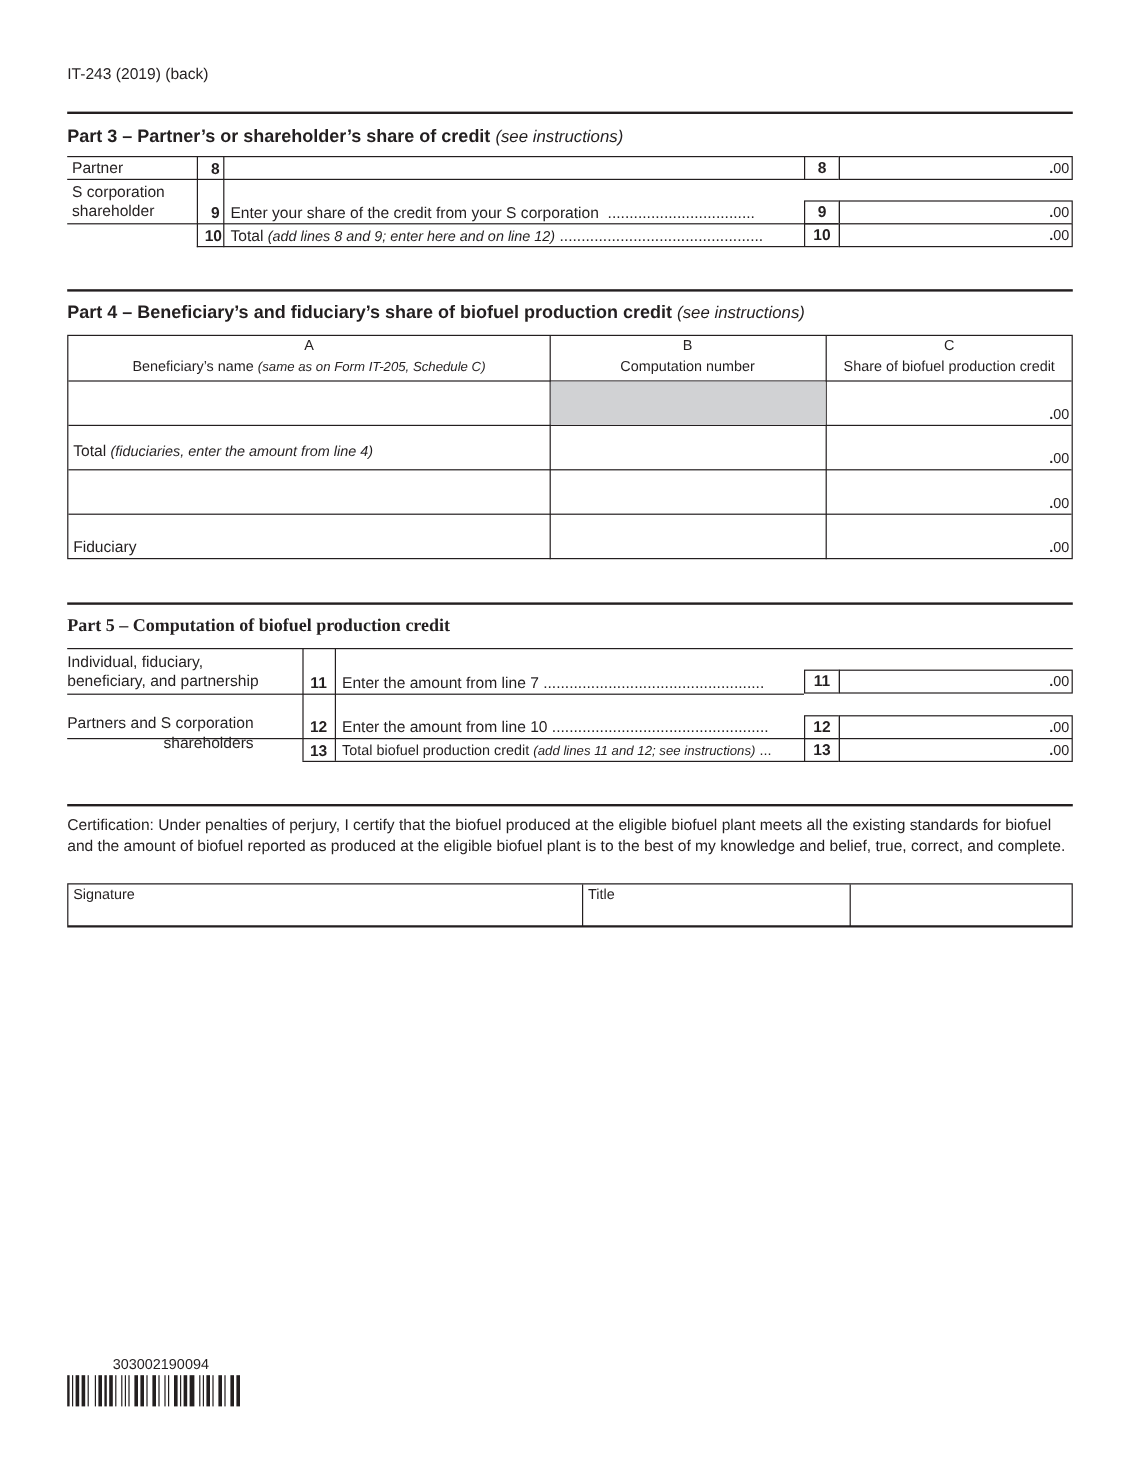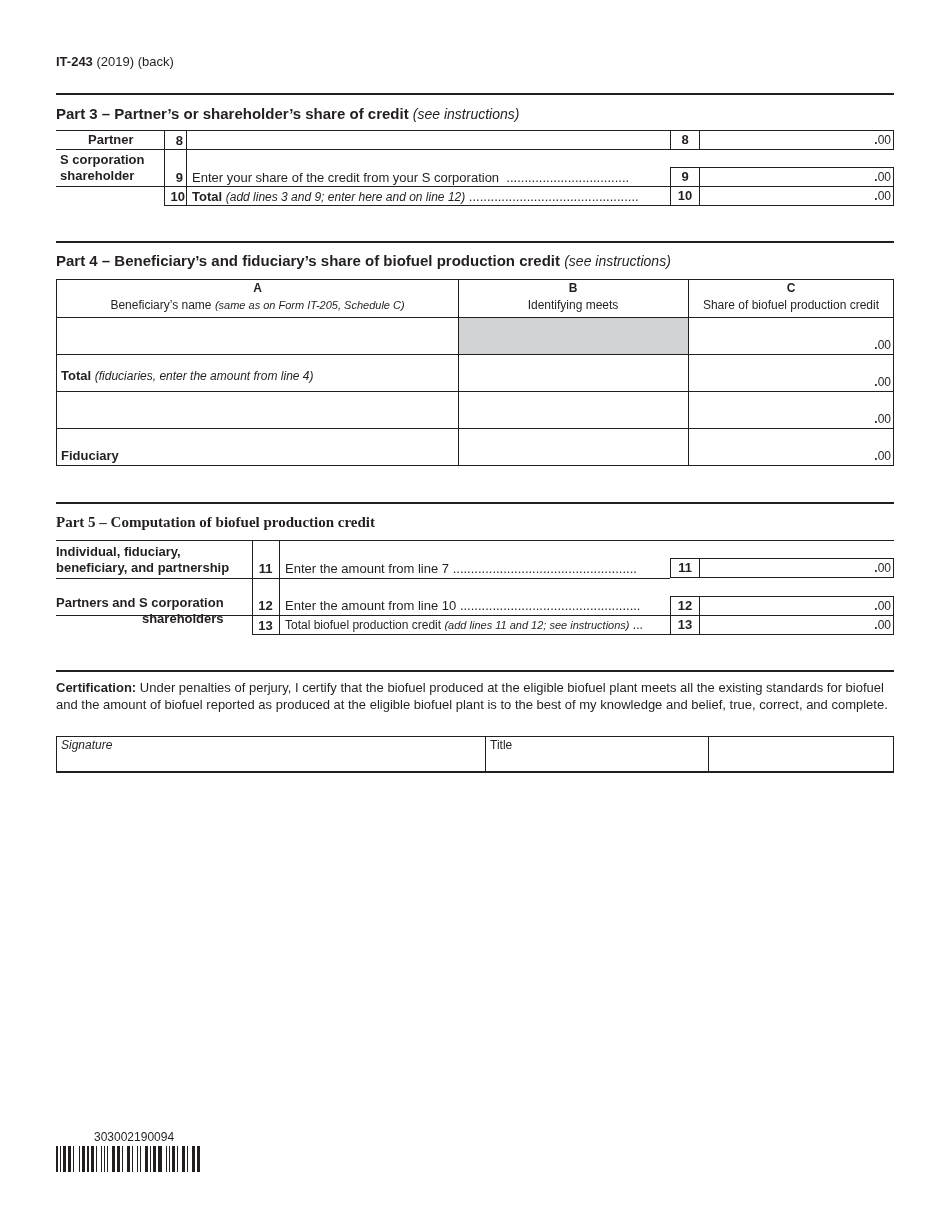--- a/index.html
+++ b/index.html
@@ -1,18 +1,18 @@
 <!DOCTYPE html>
 <html><head>
 <meta charset="utf-8">
 <style>
   html, body { margin: 0; padding: 0; background: #ffffff; }
   body { width: 950px; height: 1230px; position: relative; font-family: "Liberation Sans", sans-serif; color: #231f20; overflow: hidden; }
   .abs { position: absolute; }
-  .b { font-weight: bold; }
+  .b { font-weight: normal; }
   .i { font-style: italic; }
   .hdr { left: 56px; top: 54px; font-size: 13px; }
   .rule { left: 56px; width: 838px; height: 2px; background: #231f20; }
   .ptitle { left: 56px; font-size: 15px; font-weight: bold; }
   .ptitle .i { font-weight: normal; font-size: 14px; }
   .hl { background: #231f20; height: 1px; }
   .vl { background: #231f20; width: 1px; }
   .t13 { font-size: 13px; }
   .t12 { font-size: 12px; }
   .t11 { font-size: 11px; }
@@ -45,39 +45,39 @@
 
   <div class="abs hl" style="left:0;top:0;width:614px;"></div>
 
   <div class="abs vl" style="left:108px;top:0;height:76px;"></div>
   <div class="abs vl" style="left:130px;top:0;height:76px;"></div>
 
   <div class="abs hl" style="left:0;top:19px;width:614px;"></div>
   <div class="abs hl" style="left:0;top:56px;width:614px;"></div>
   <div class="abs hl" style="left:108px;top:75px;width:506px;"></div>
 
-  <div class="abs b t13" style="left:4px;top:2px;margin-left:28px;">Partner</div>
+  <div class="abs b t13" style="left:4px;top:2px;">Partner</div>
   <div class="abs num" style="left:108px;width:19px;top:3px;">8</div>
   <div class="abs lnbox" style="left:614px;top:0;width:30px;height:20px;line-height:18px;">8</div>
   <div class="abs box amt" style="left:643px;top:0;width:195px;height:20px;line-height:18px;"><span><b>.</b>00</span></div>
 
   <div class="abs b t13" style="left:4px;top:22px;line-height:16px;">
     <div>S corporation</div>
     <div>shareholder</div>
   </div>
   <div class="abs num" style="left:108px;width:19px;top:40px;">9</div>
   <div class="abs t13 dots" style="left:136px;top:40px;width:470px;">
     <span>Enter your share of the credit from your S corporation</span>&nbsp; <span>..................................</span>
   </div>
   <div class="abs lnbox" style="left:614px;top:37px;width:30px;height:20px;line-height:18px;">9</div>
   <div class="abs box amt" style="left:643px;top:37px;width:195px;height:20px;line-height:18px;"><span><b>.</b>00</span></div>
 
   <div class="abs num" style="left:108px;width:21px;top:59px;">10</div>
   <div class="abs t13 dots" style="left:136px;top:59px;width:470px;">
-    <span class="b">Total</span> <span class="i t12">(add lines 3 and 9; enter here and on line 12)</span> <span>...............................................</span>
+    <span class="b">Total</span> <span class="i t12">(add lines 8 and 9; enter here and on line 12)</span> <span>...............................................</span>
   </div>
   <div class="abs lnbox" style="left:614px;top:56px;width:30px;height:20px;line-height:18px;">10</div>
   <div class="abs box amt" style="left:643px;top:56px;width:195px;height:20px;line-height:18px;"><span><b>.</b>00</span></div>
 </div>
 
 <div class="abs rule" style="top:241px;"></div>
 <div class="abs ptitle" style="top:252px;">
   <span>Part 4 – Beneficiary’s and fiduciary’s share of biofuel production credit</span>
   <span class="i">(see instructions)</span>
 </div>
@@ -92,21 +92,21 @@
   <div class="abs hl" style="left:0;top:111px;width:836px;"></div>
   <div class="abs hl" style="left:0;top:148px;width:836px;"></div>
 
   <div class="abs cen" style="left:0;width:401px;top:1px;">
     <div class="b t12">A</div>
     <div class="t12" style="margin-top:3px;"><span>Beneficiary’s name</span> <span class="i t11">(same as on Form IT-205, Schedule C)</span></div>
   </div>
 
   <div class="abs cen" style="left:401px;width:230px;top:1px;">
     <div class="b t12">B</div>
-    <div class="t12" style="margin-top:3px;">Identifying meets</div>
+    <div class="t12" style="margin-top:3px;">Computation number</div>
   </div>
 
   <div class="abs cen" style="left:632px;width:204px;top:1px;">
     <div class="b t12">C</div>
     <div class="t12" style="margin-top:3px;">Share of biofuel production credit</div>
   </div>
 
   <div class="abs t13" style="left:4px;top:48px;margin-top:40px;">
     <span class="b">Total</span> <span class="i t12">(fiduciaries, enter the amount from line 4)</span>
   </div>
@@ -169,21 +169,21 @@
 
 <div class="abs rule" style="top:670px;"></div>
 <div class="abs t13" style="left:56px;top:680px;width:838px;line-height:16.5px;">
   <span class="b">Certification:</span>
   <span>Under penalties of perjury, I certify that the biofuel produced at the eligible biofuel plant meets all the existing standards for biofuel and the amount of biofuel reported as produced at the eligible biofuel plant is to the best of my knowledge and belief, true, correct, and complete.</span>
 </div>
 
 <div class="abs" style="left:56px;top:736px;width:838px;height:37px;border:1px solid #231f20;border-bottom-width:2px;box-sizing:border-box;">
   <div class="abs vl" style="left:428px;top:0;height:35px;"></div>
   <div class="abs vl" style="left:651px;top:0;height:35px;"></div>
-  <div class="abs t12" style="left:0;top:0;width:428px;height:35px;padding:1px 4px;box-sizing:border-box;font-style:italic;">
+  <div class="abs t12" style="left:0;top:0;width:428px;height:35px;padding:1px 4px;box-sizing:border-box;">
     <span>Signature</span>
   </div>
   <div class="abs t12" style="left:429px;top:0;width:222px;height:35px;padding:1px 4px;box-sizing:border-box;">
     <span>Title</span>
   </div>
 </div>
 
 <div class="abs t12" style="left:94px;top:1130px;">303002190094</div>
 <div class="abs barcode" style="left:56px;top:1146px;">
   <span style="width:2px"></span>

